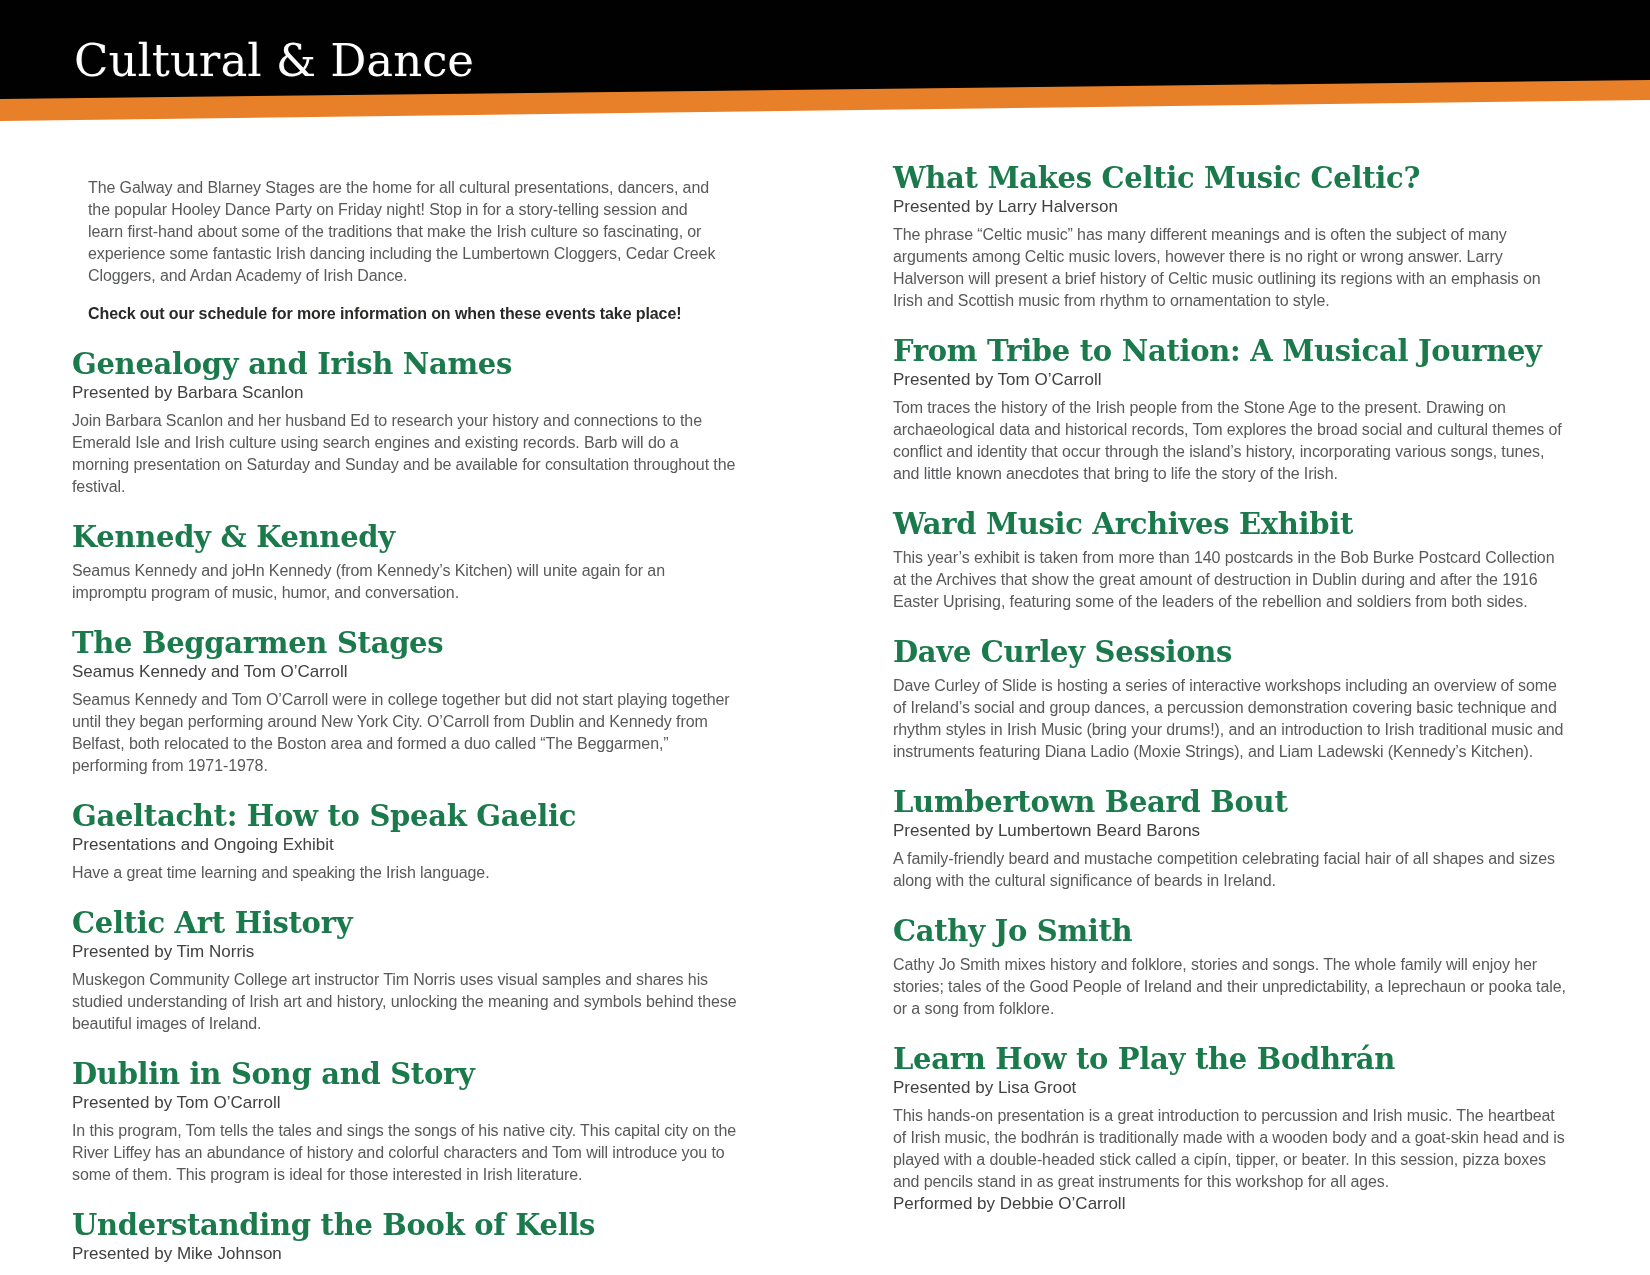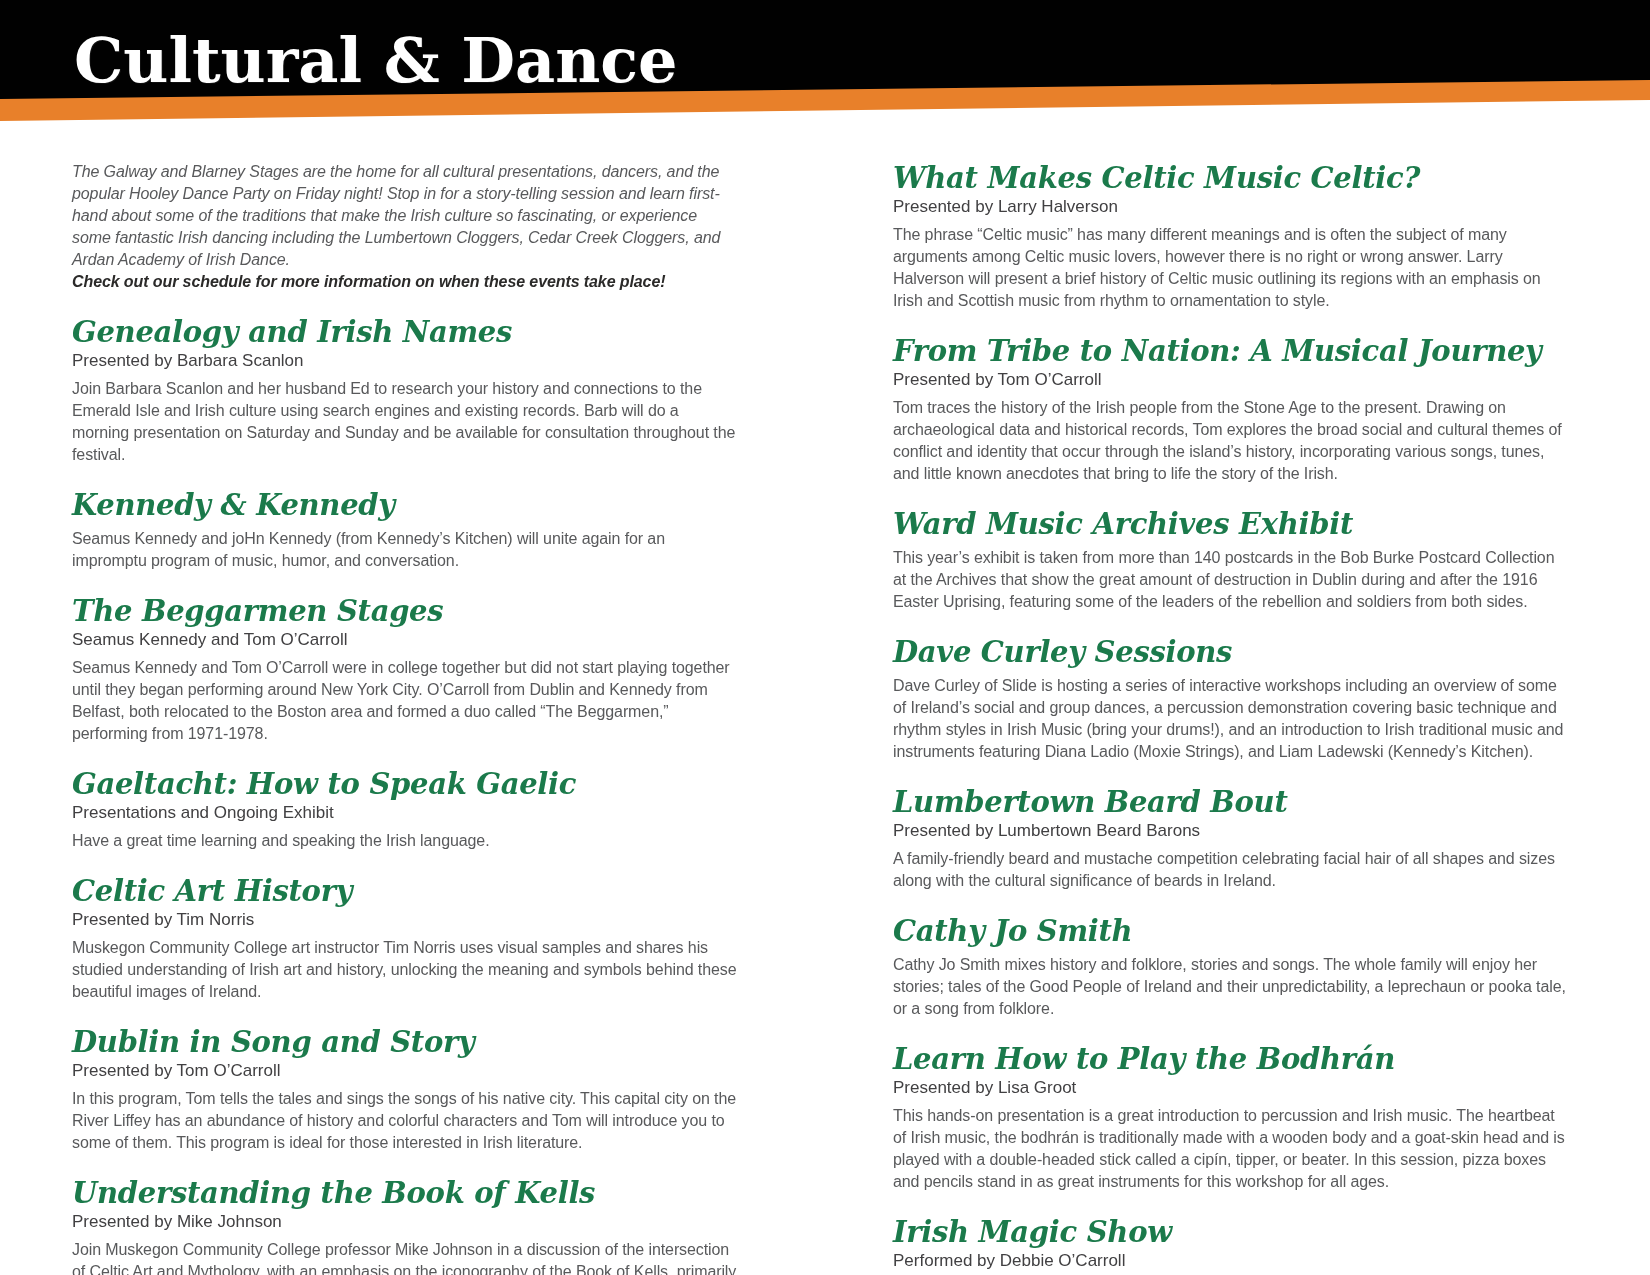--- a/index.html
+++ b/index.html
@@ -20,56 +20,55 @@
   }
   .band-orange {
     position: absolute; inset: 0;
     background: #e8802a;
     clip-path: polygon(0 99px, 1650px 80px, 1650px 100px, 0 121px);
   }
   h1.title {
     position: absolute; left: 74px; top: 30px; margin: 0;
     color: #ffffff;
     font-family: "DejaVu Serif", serif;
-    font-weight: bold;
-    font-size: 62px; line-height: 62px;
+    font-weight: normal;
+    font-size: 45px; line-height: 62px;
     letter-spacing: 0px;
     text-shadow: 1px 1px 0 #111;
   }
 
   
   .columns {
     display: flex;
     padding: 36px 0 0 72px;
     align-items: flex-start;
   }
   .col-left  { width: 668px; margin-right: 153px; }
   .col-right { width: 676px; }
 
-  .intro p { margin: 0; font-style: italic; }
+  .intro p { margin: 16px; }
   .body-text, .intro-text {
     font-size: 16px; line-height: 22px;
     letter-spacing: -0.1px;
     color: #58595b;
   }
   .intro-bold {
     font-size: 16px; line-height: 22px;
     letter-spacing: -0.1px;
     font-weight: bold;
     color: #2b2a29;
   }
 
   .sec h2 {
     font-family: "DejaVu Serif", serif;
     font-weight: bold;
     font-size: 29px; line-height: 31px;
     color: #1b7a4b;
     margin: 24px 0 2px 0;
     letter-spacing: -0.3px;
-    font-style: italic;
   }
   .col-right .sec:first-child h2 { margin-top: 2px; }
   .sec .sub {
     font-size: 17px; line-height: 21px;
     font-weight: normal;
     color: #414042;
     margin: 0 0 7px 0;
   }
   .sec p.body-text { margin: 0; }
   .sec h2 + p.body-text { margin-top: 7px; }
@@ -155,19 +154,18 @@
         <section class="sec">
           <h2>Cathy Jo Smith</h2>
           <p class="body-text">Cathy Jo Smith mixes history and folklore, stories and songs. The whole family will enjoy her stories; tales of the Good People of Ireland and their unpredictability, a leprechaun or pooka tale, or a song from folklore.</p>
         </section>
         <section class="sec">
           <h2>Learn How to Play the Bodhrán</h2>
           <p class="sub">Presented by Lisa Groot</p>
           <p class="body-text">This hands-on presentation is a great introduction to percussion and Irish music. The heartbeat of Irish music, the bodhrán is traditionally made with a wooden body and a goat-skin head and is played with a double-headed stick called a cipín, tipper, or beater. In this session, pizza boxes and pencils stand in as great instruments for this workshop for all ages.</p>
         </section>
         <section class="sec">
-          <h2>Irish Magic Show</h2>
           <p class="sub">Performed by Debbie O’Carroll</p>
         </section>
       </section>
   </main>
 
 </div>
 
 </body></html>

